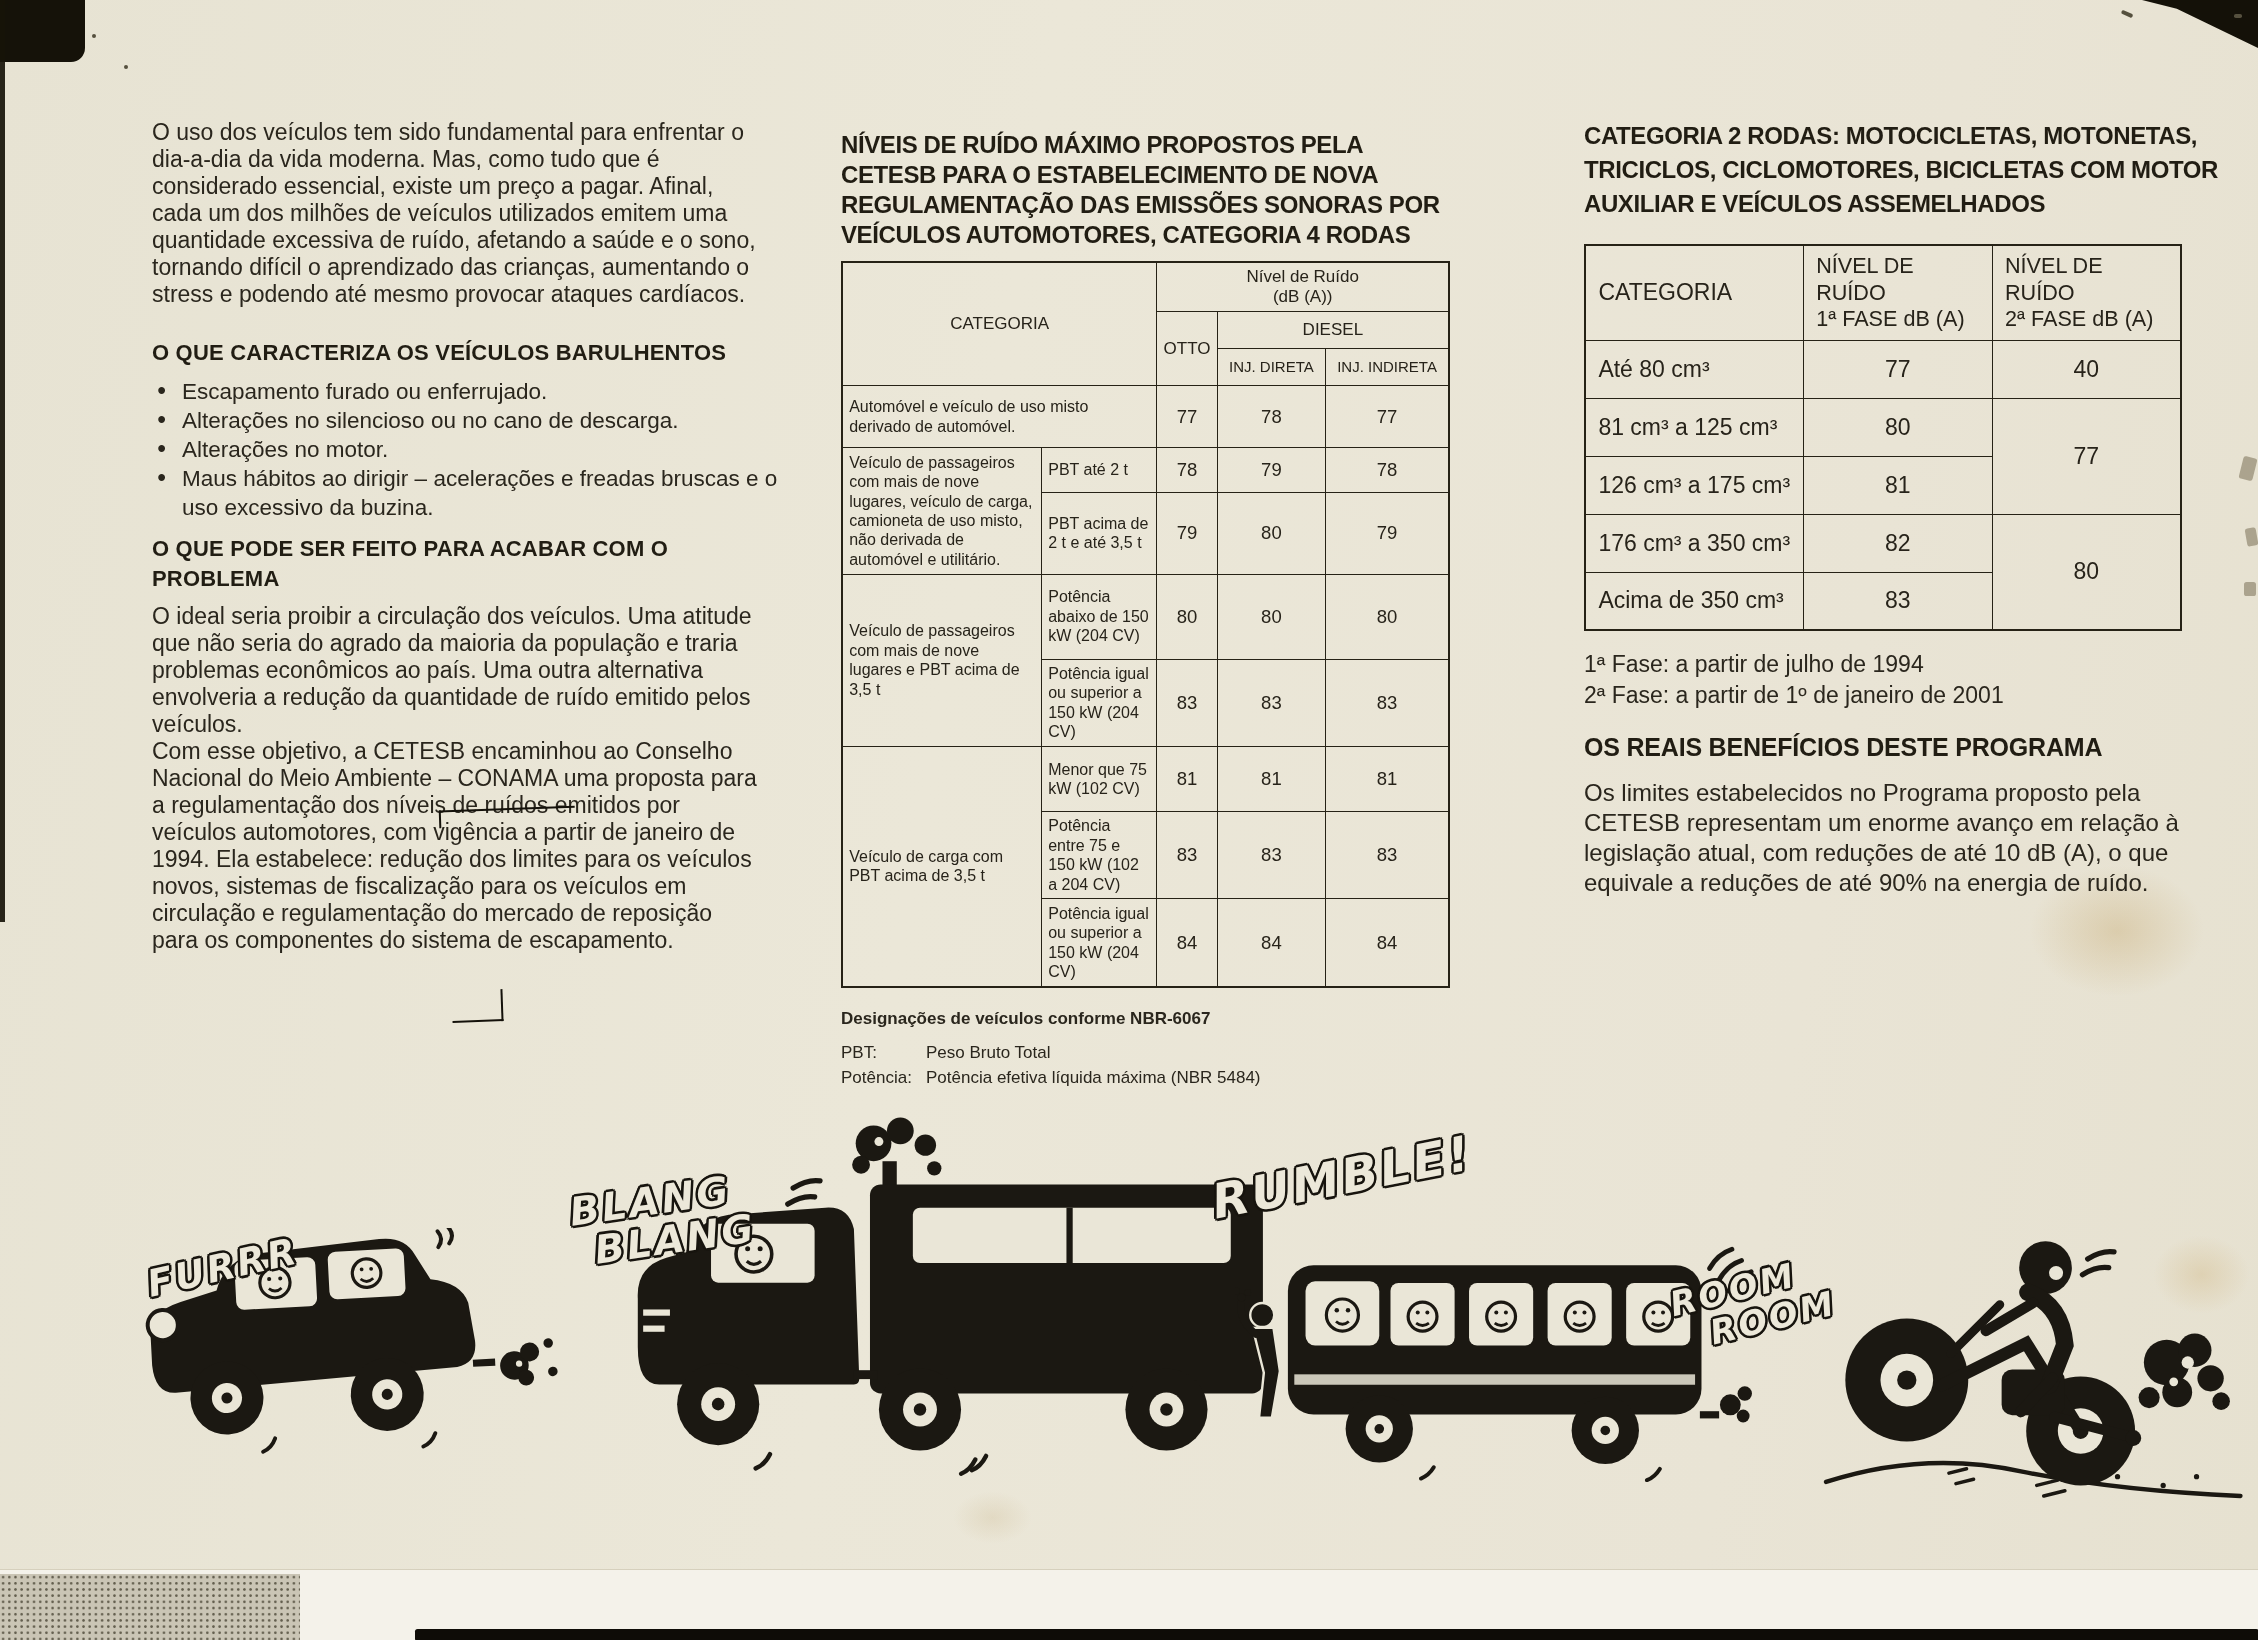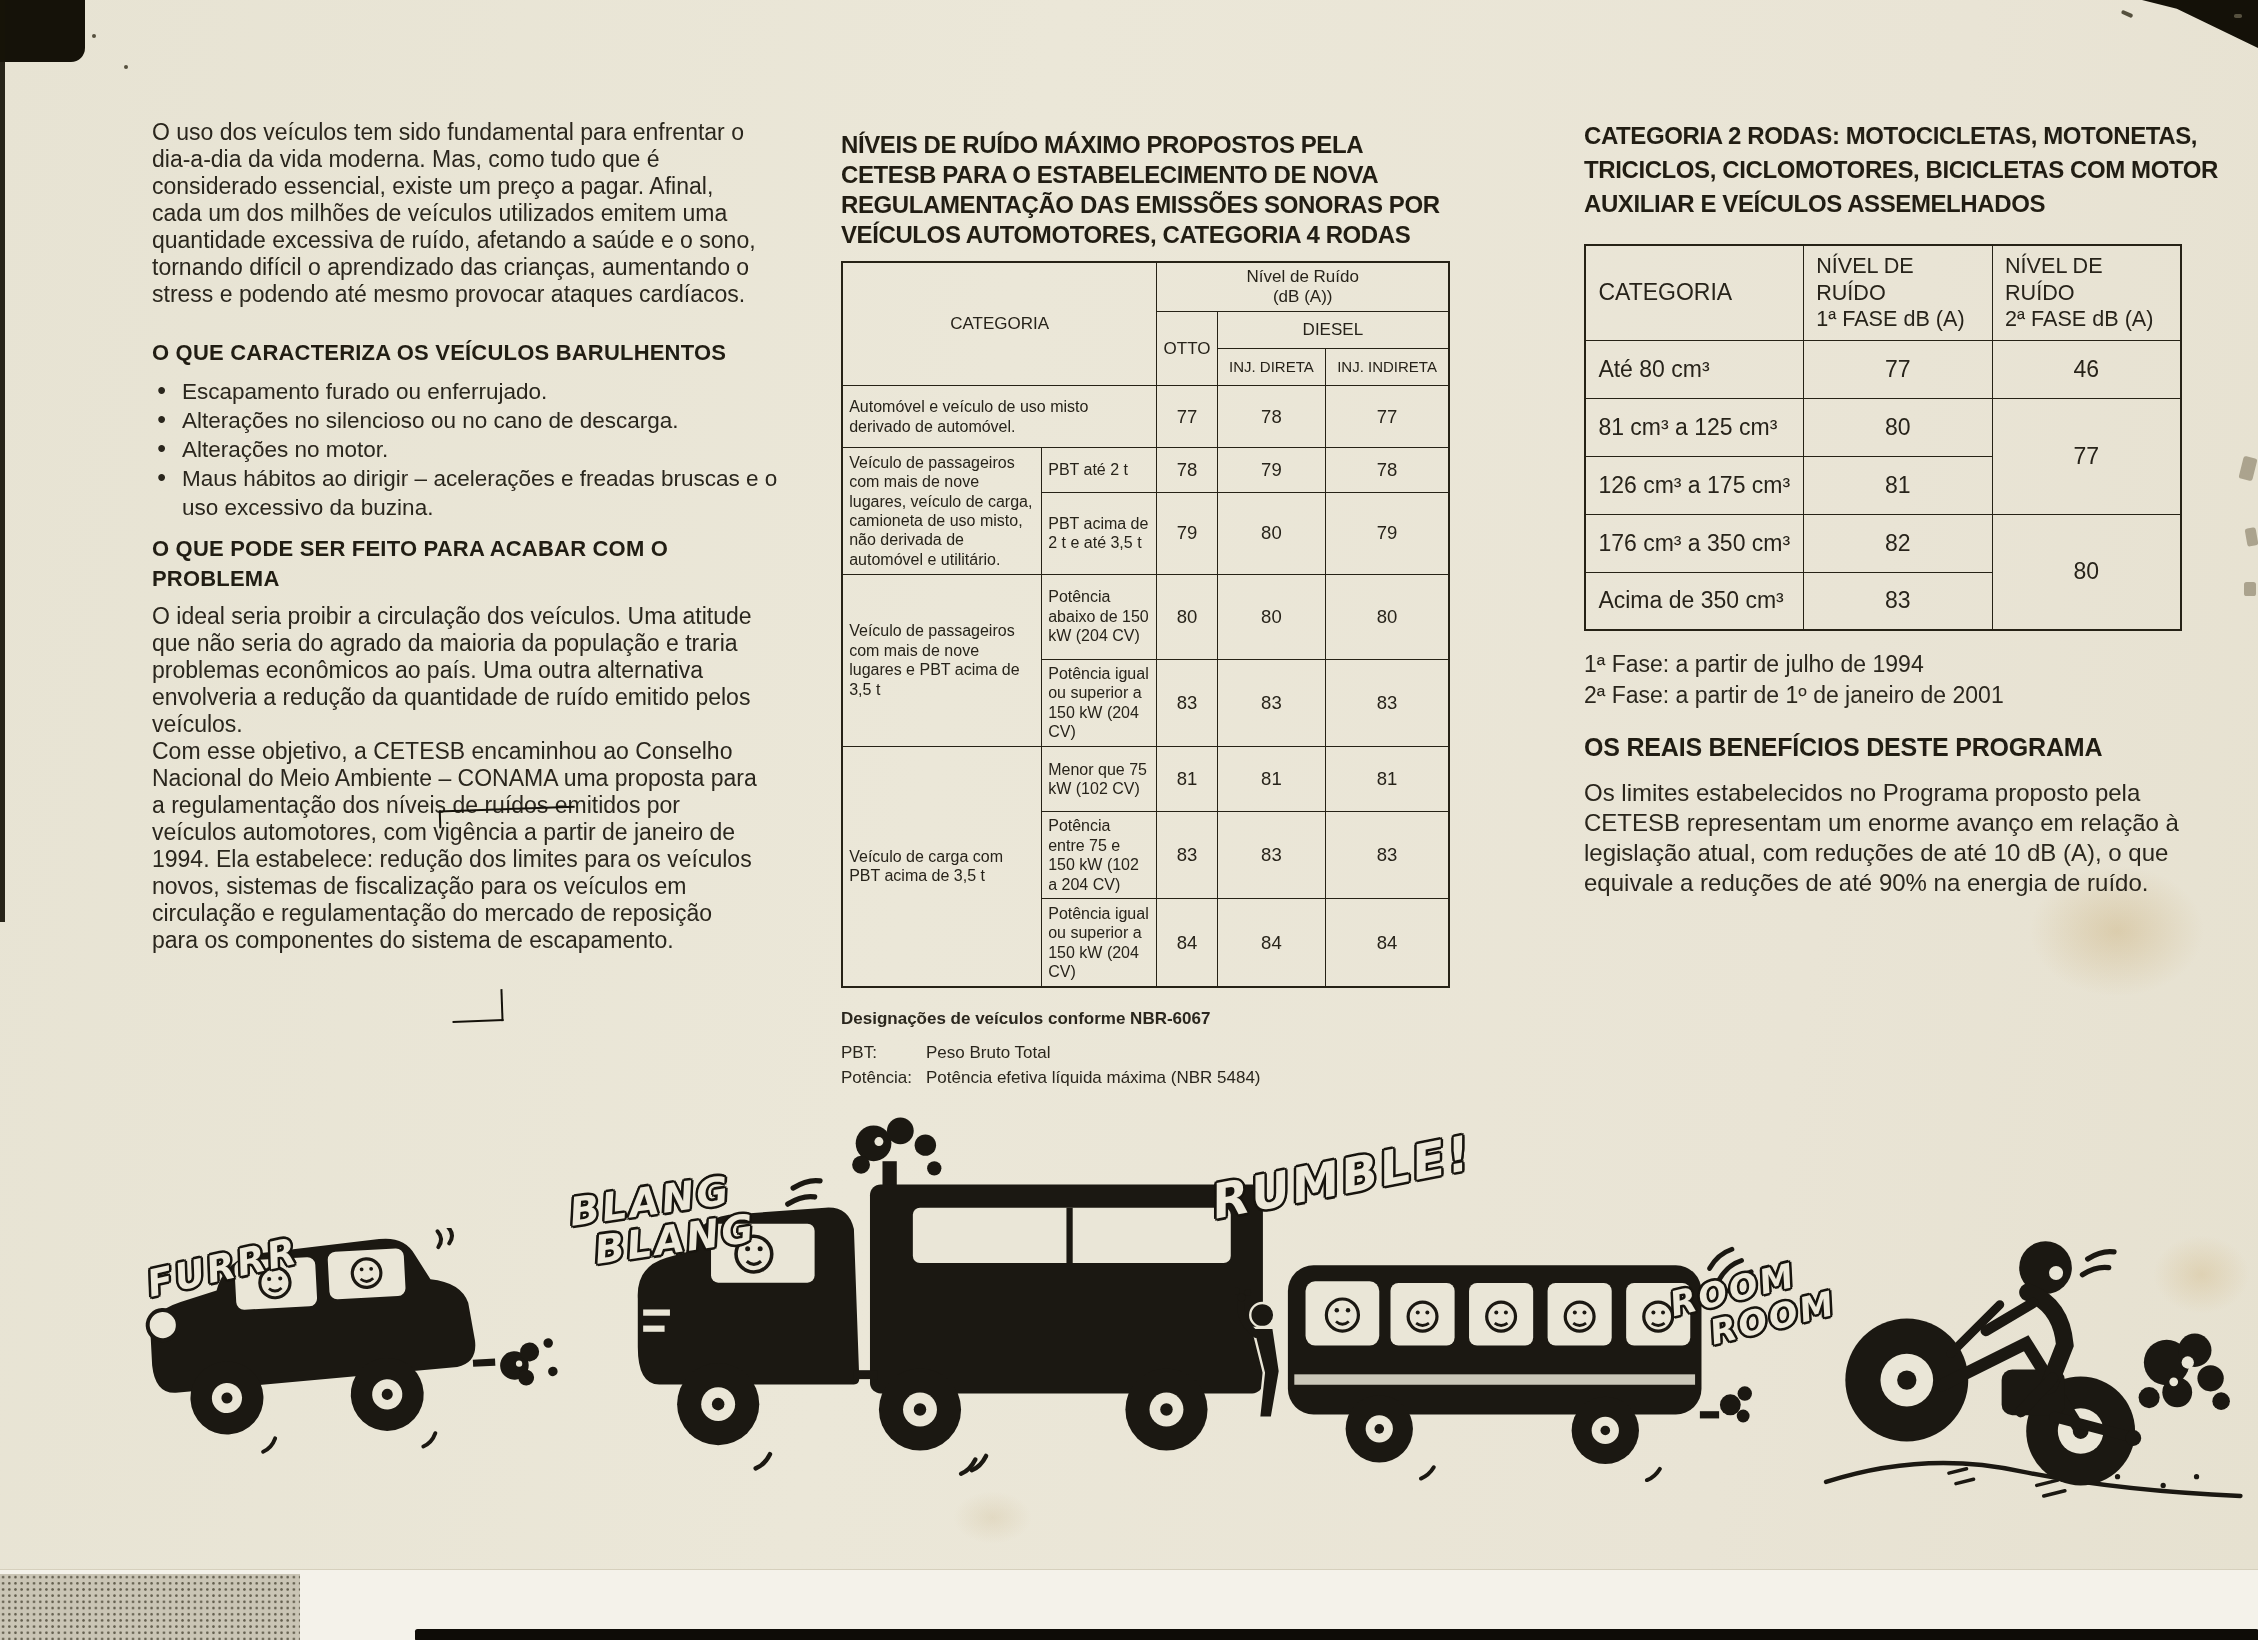--- a/index.html
+++ b/index.html
@@ -241,21 +241,21 @@
           <div>1ª FASE dB (A)</div>
         </td>
         <td class="rhead">
           <div>NÍVEL DE RUÍDO</div>
           <div>2ª FASE dB (A)</div>
         </td>
       </tr>
       <tr>
         <td>Até 80 cm³</td>
         <td class="val">77</td>
-        <td class="val">46</td>
+        <td class="val">40</td>
       </tr>
       <tr>
         <td>81 cm³ a 125 cm³</td>
         <td class="val">80</td>
         <td class="val" rowspan="2">77</td>
       </tr>
       <tr>
         <td>126 cm³ a 175 cm³</td>
         <td class="val">81</td>
       </tr>

